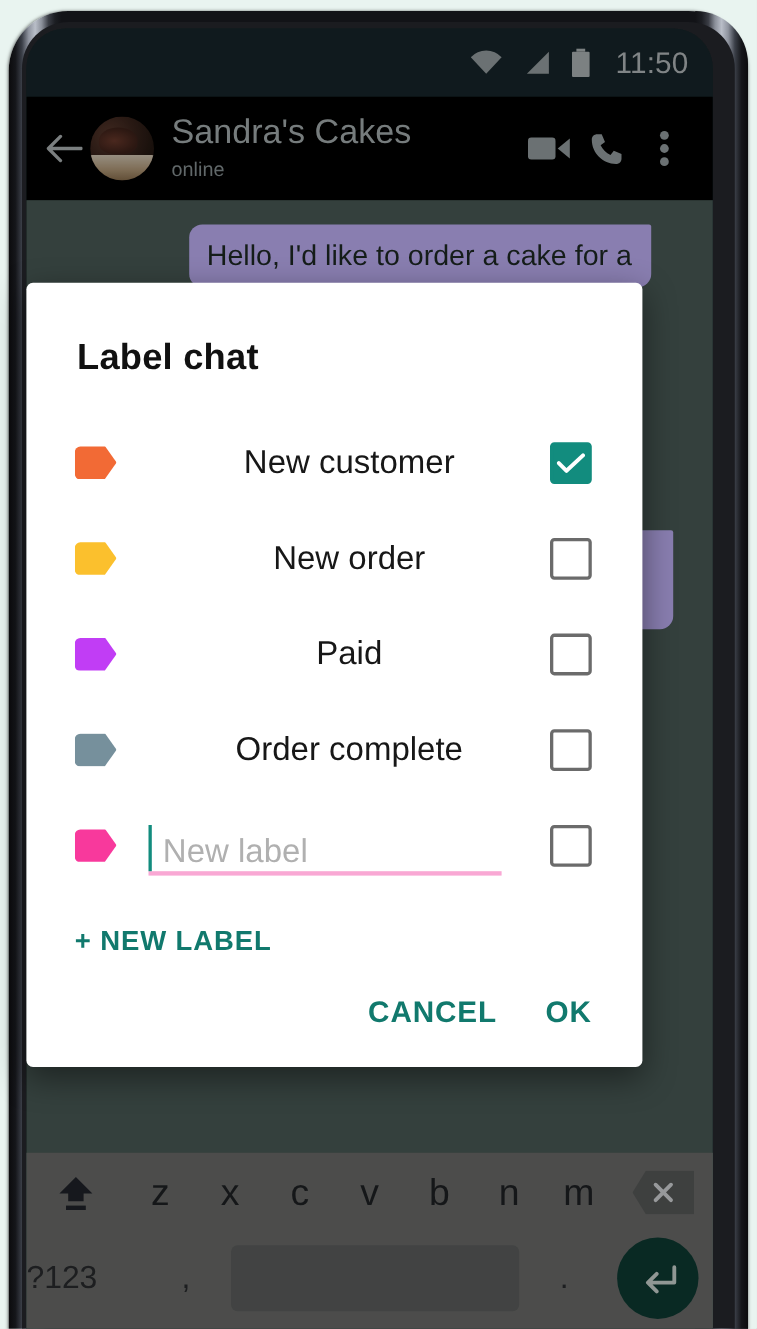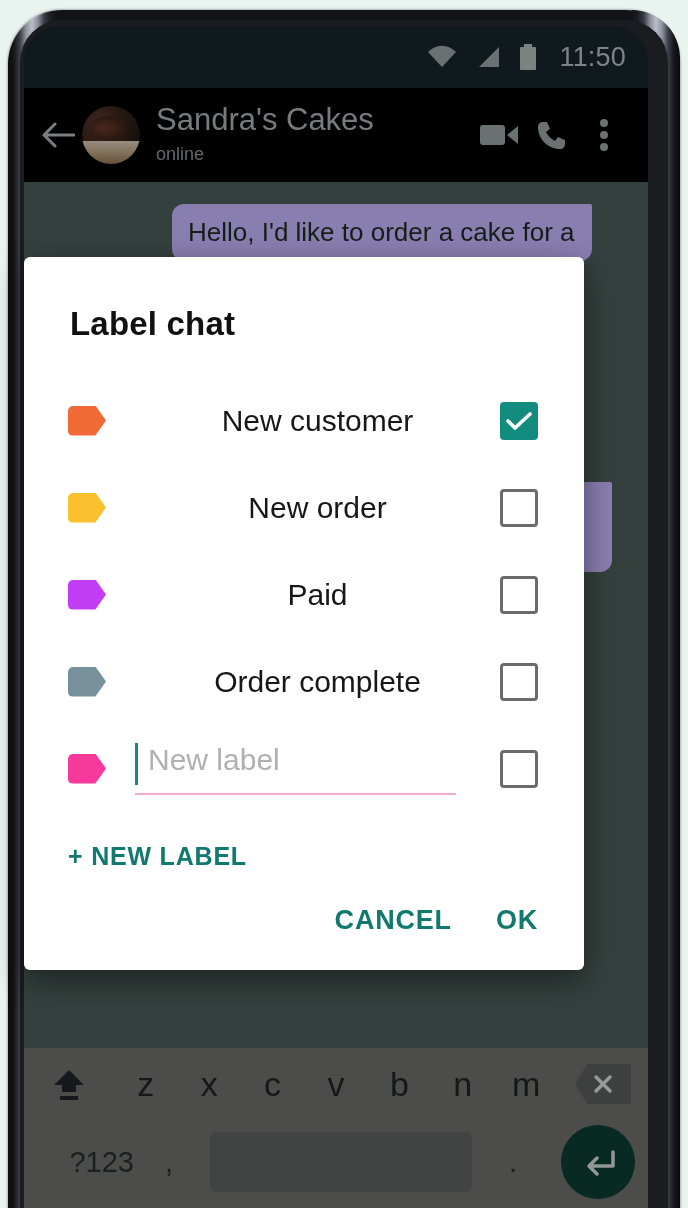--- a/index.html
+++ b/index.html
@@ -212,21 +212,21 @@
     font-size: 34px;
     line-height: 1;
   }
   .kb-key.side { flex: 0 0 90px; }
   #kb-row-bottom {
     position: absolute;
     left: 0; bottom: 0; width: 100%;
     height: 92px;
     display: flex; align-items: center;
   }
-  #kb-123 { flex: 0 0 110px; color:#2a2c2f; font-size: 29px; text-align:right;}
+  #kb-123 { flex: 0 0 110px; color:#2a2c2f; font-size: 29px; text-align:left;}
   #kb-comma { flex: 0 0 70px; color:#2a2c2f; font-size: 29px; text-align:center; }
   #kb-space {
     flex: 1 1 auto;
     height: 60px;
     margin: 0 6px;
     background: #5f6160;
     border-radius: 6px;
   }
   #kb-period { flex: 0 0 70px; color:#2a2c2f; font-size: 29px; text-align:center; }
   #kb-enter {
@@ -316,22 +316,22 @@
     border-color: #128c7e;
   }
 
   
   .new-label-field {
     flex: 1 1 auto;
     margin-left: 29px;
     margin-right: 44px;
     position: relative;
     display: flex;
-    align-items: flex-start;
-    border-bottom: 2px solid #f9a8d4;
+    align-items: flex-end;
+    border-bottom: 4px solid #f9a8d4;
     height: 50px;
   }
   #new-label-caret {
     width: 3px;
     height: 42px;
     background: #128c7e;
     flex: none;
   }
   #new-label-placeholder {
     margin-left: 10px;

